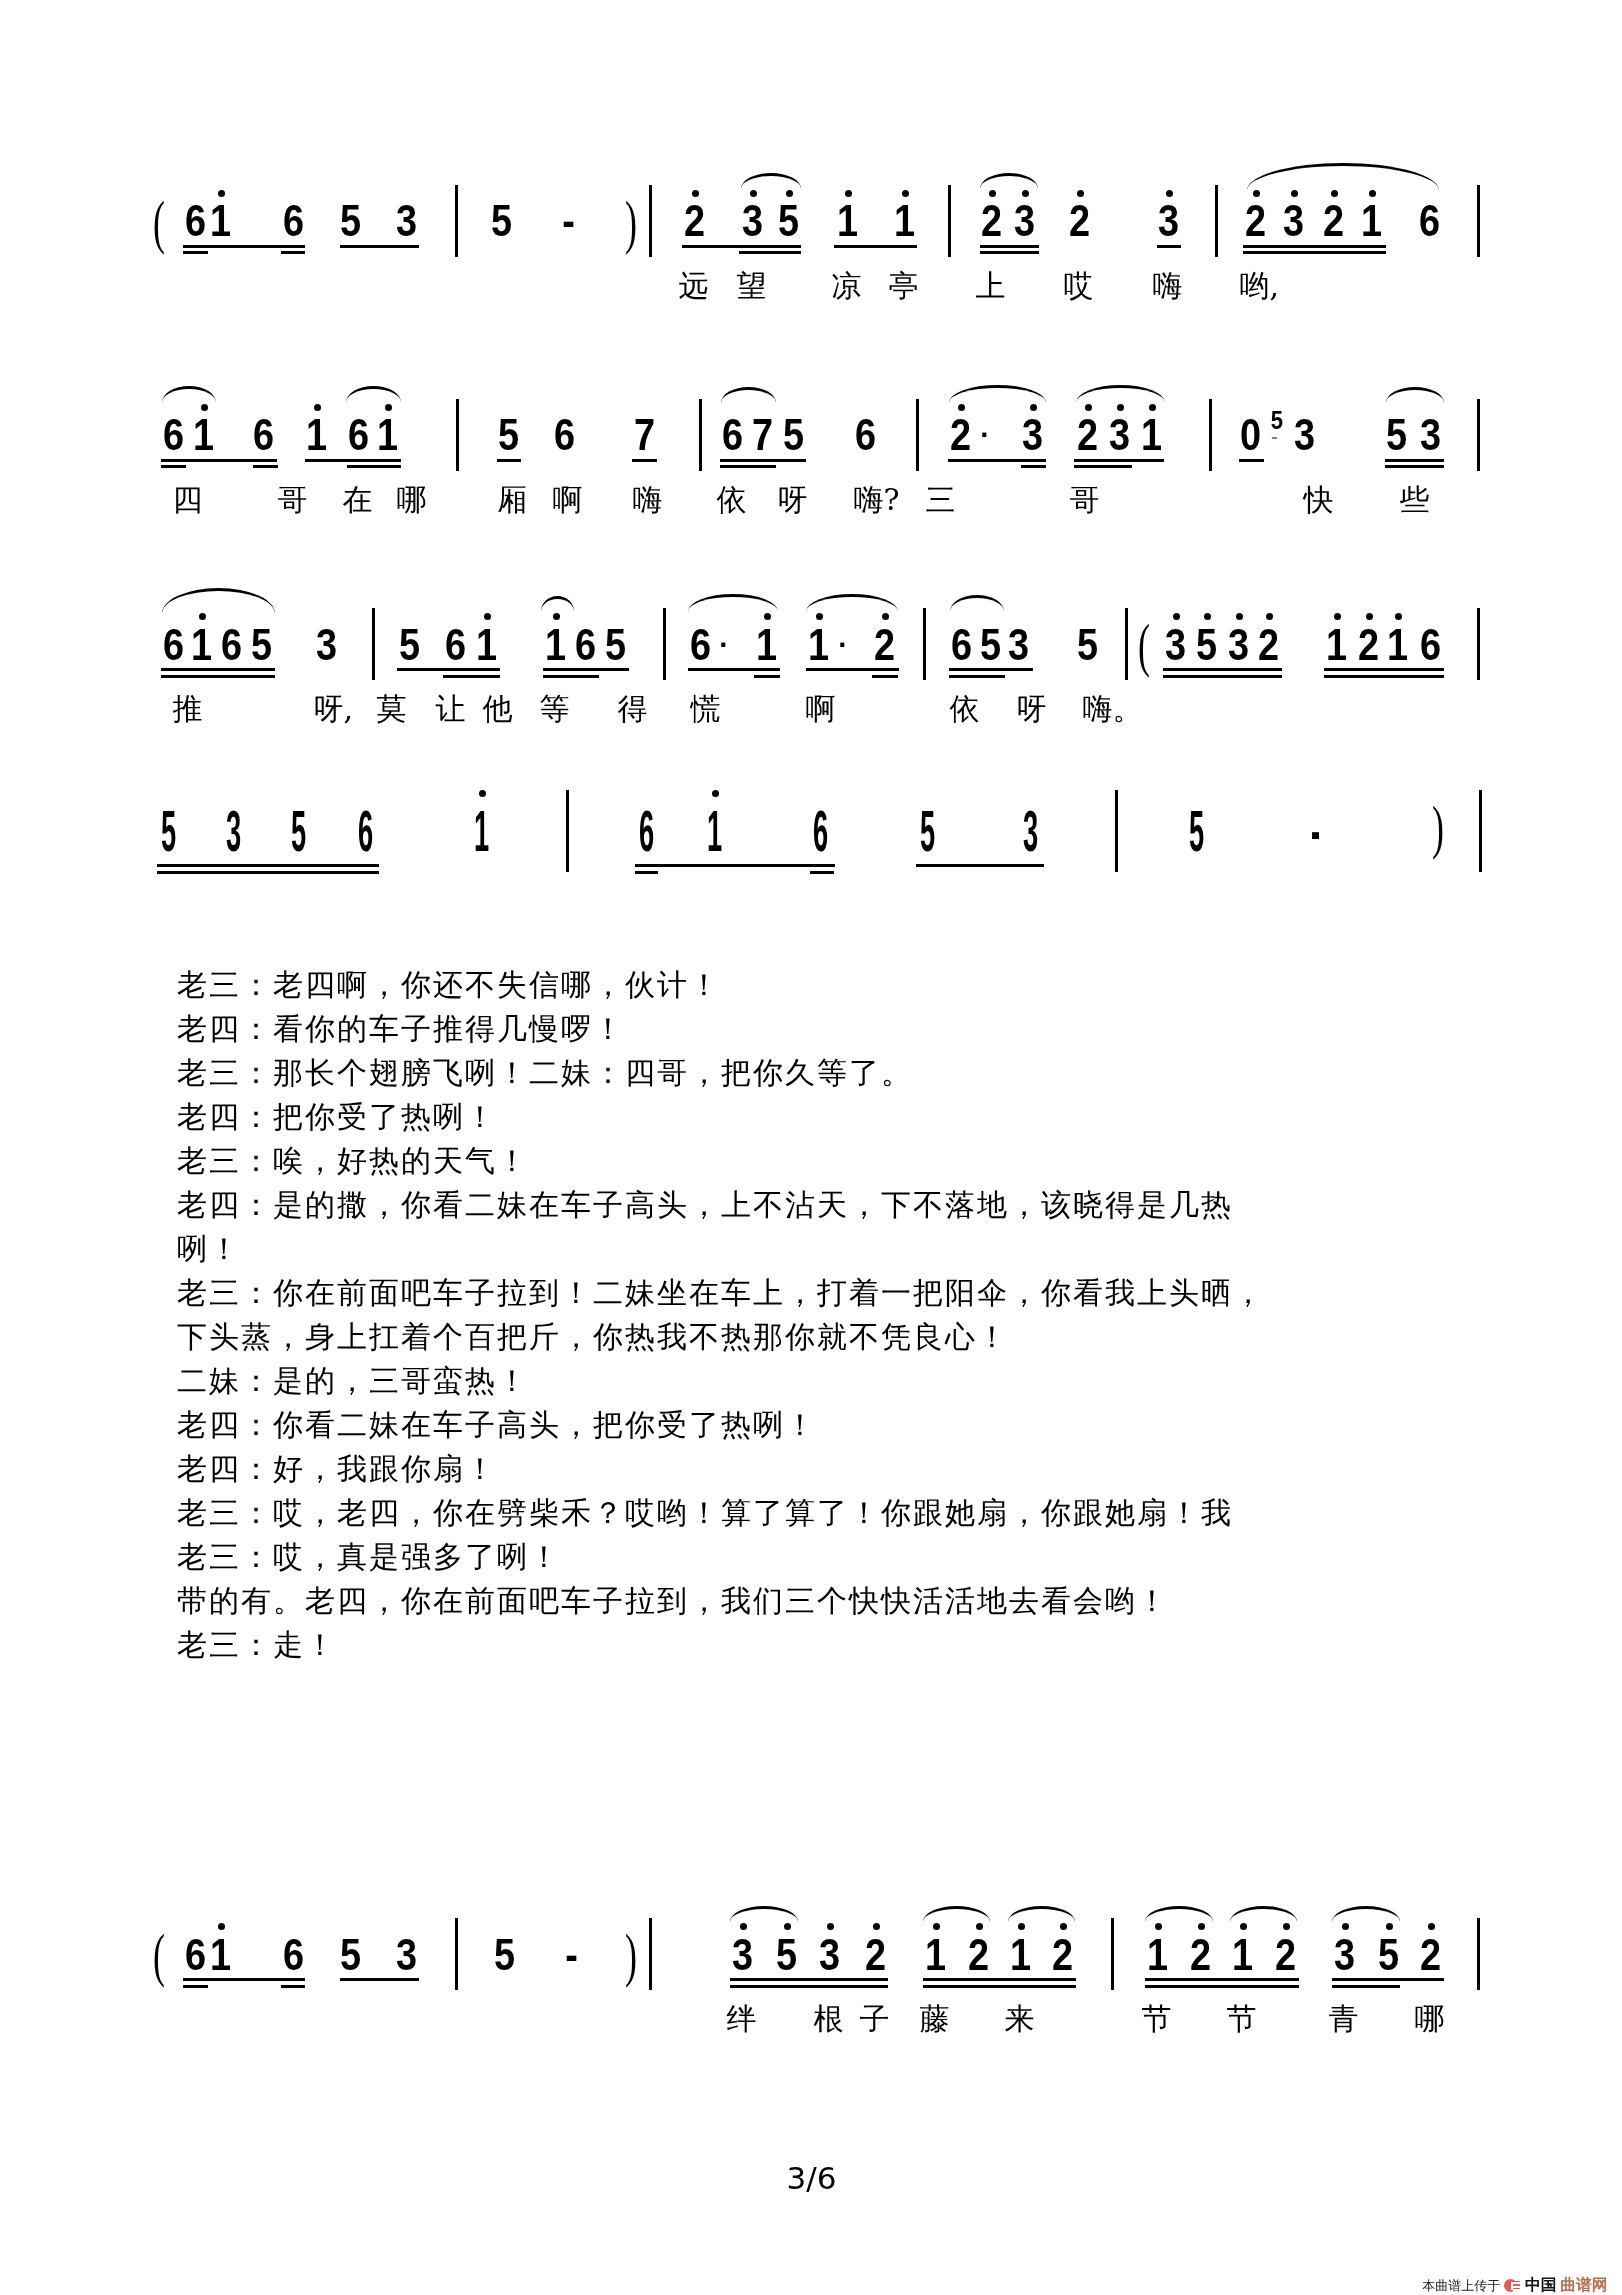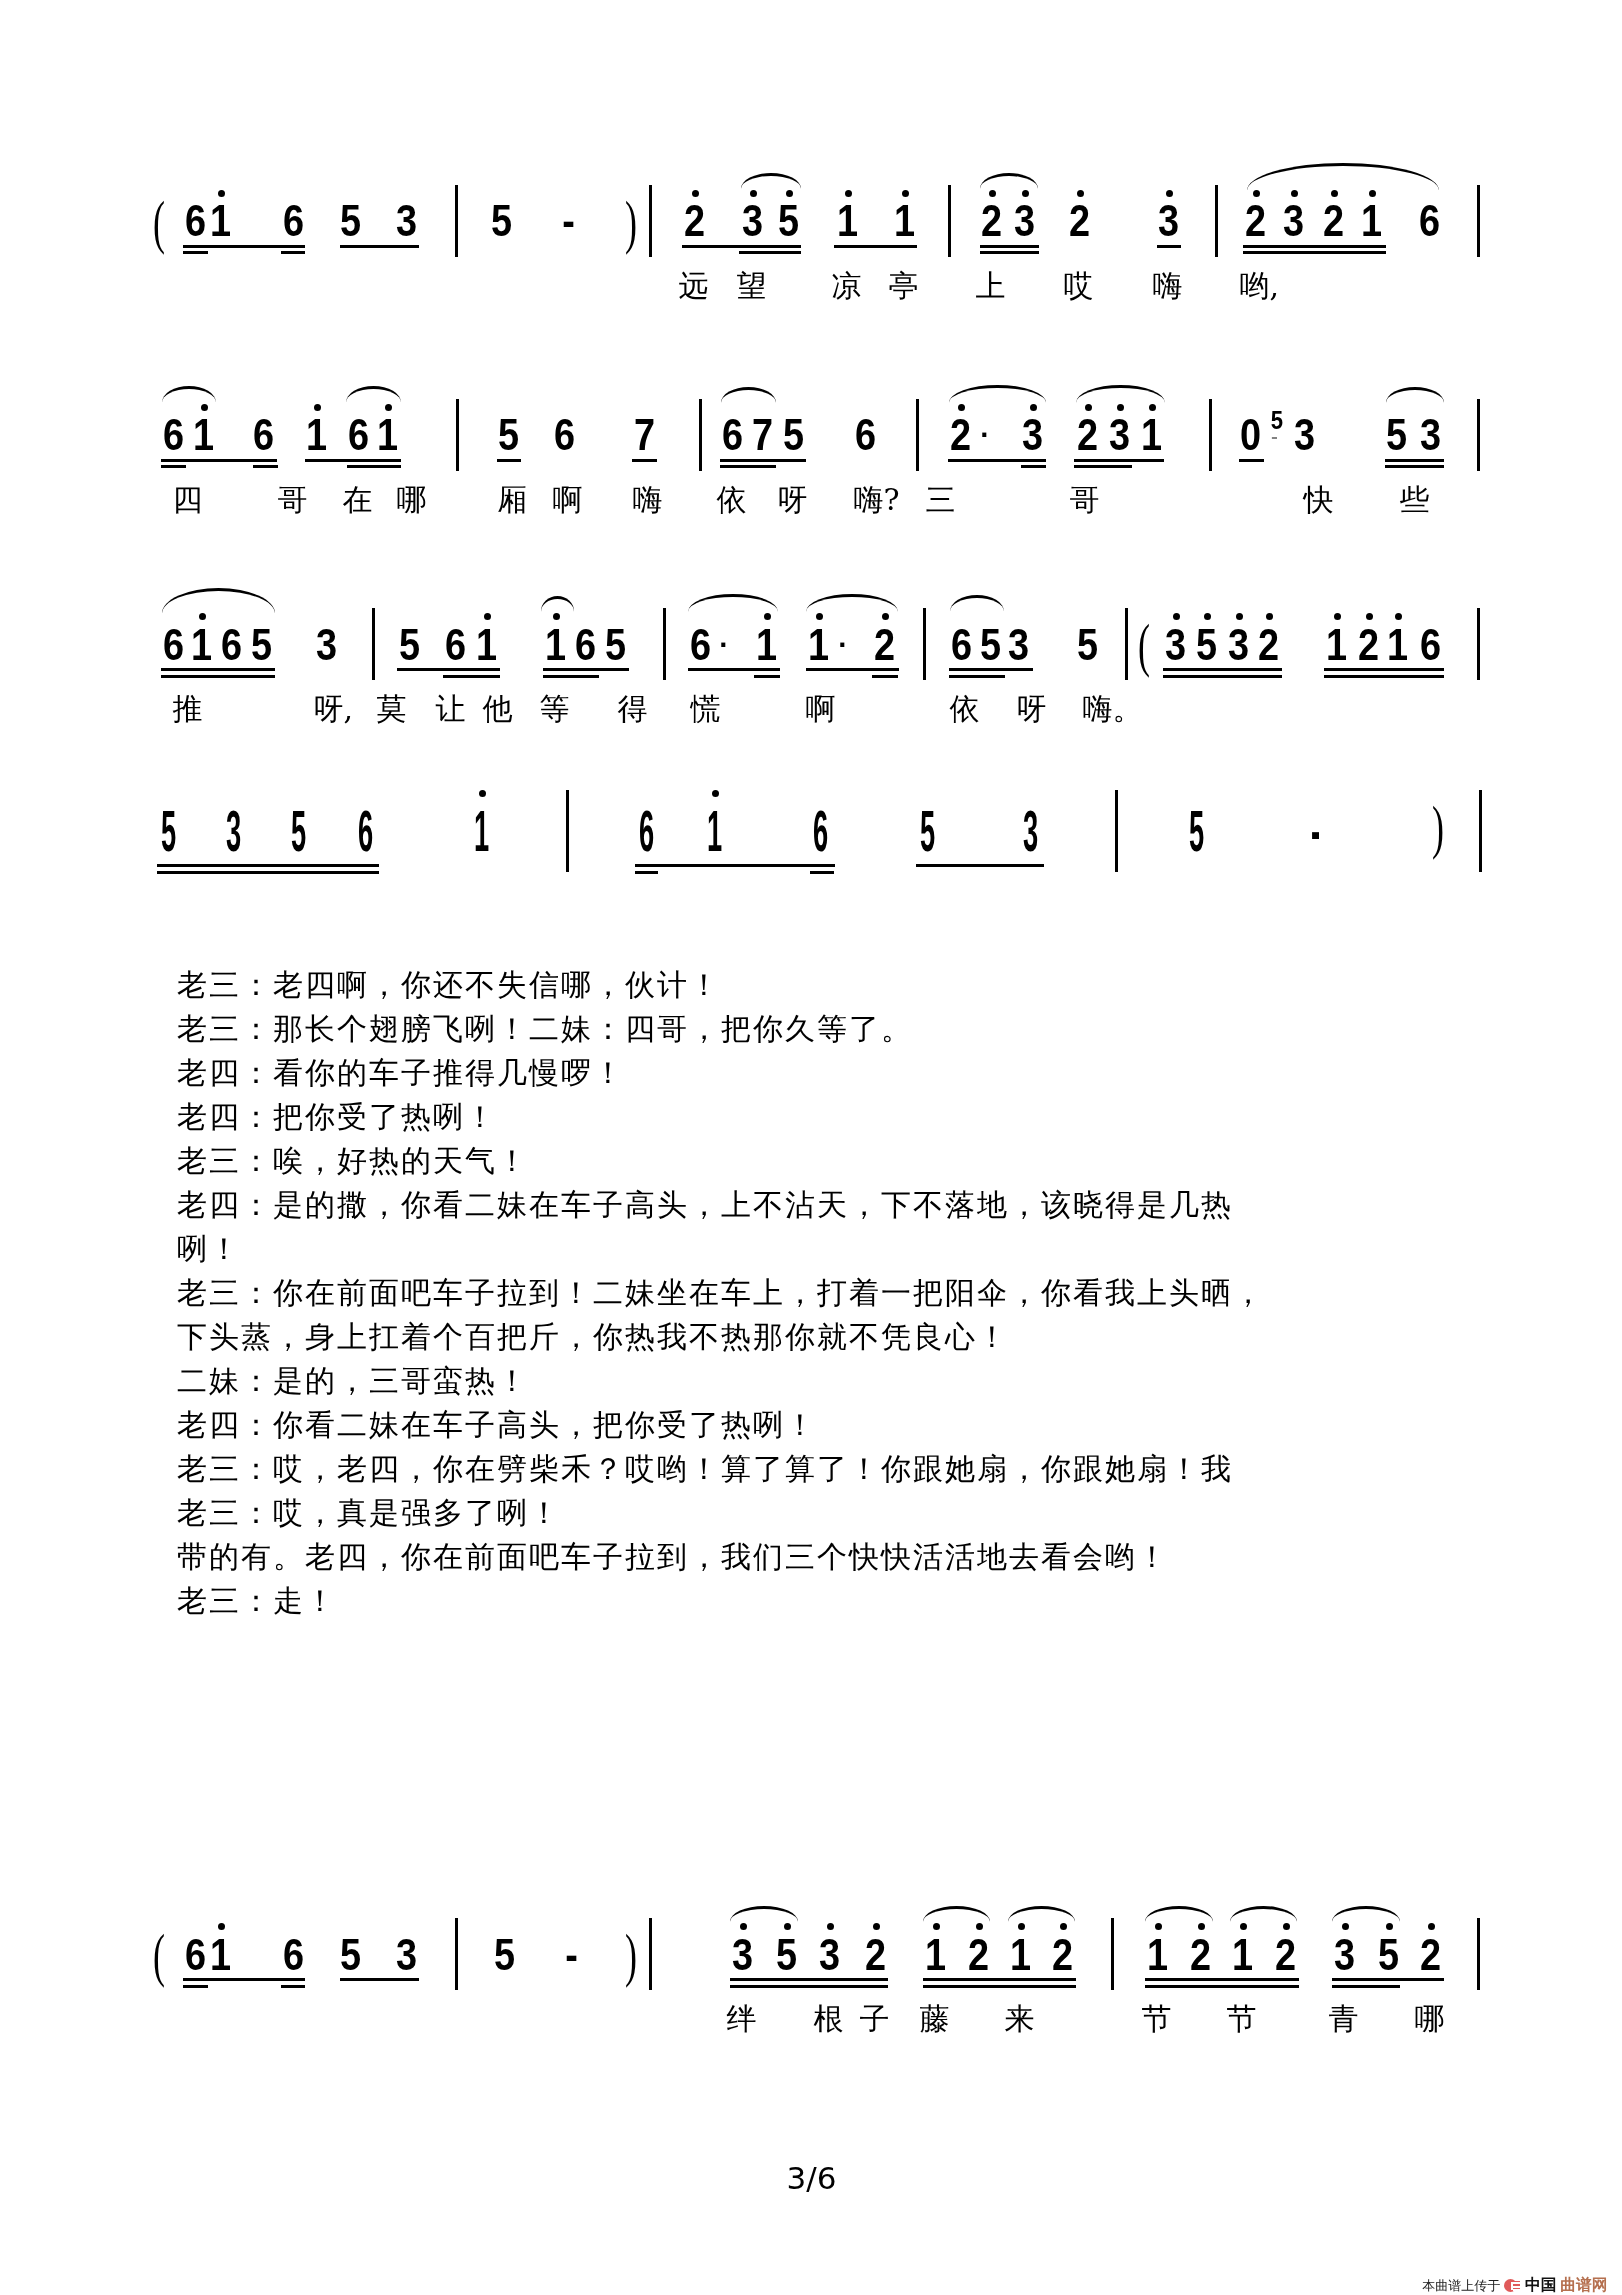--- a/index.html
+++ b/index.html
@@ -483,30 +483,31 @@
         <div class="lyric" style="left: 1021px; top: 2000px;">来</div>
         <div class="lyric" style="left: 1158px; top: 2000px;">节</div>
         <div class="lyric" style="left: 1243px; top: 2000px;">节</div>
         <div class="lyric" style="left: 1345px; top: 2000px;">青</div>
         <div class="lyric" style="left: 1431px; top: 2000px;">哪</div>
       </div>
     </div>
 
   <div id="dialogue">
     <div class="dlg-line">老三：老四啊，你还不失信哪，伙计！</div>
+    <div class="dlg-line">老四：看你的车子推得几慢啰！</div>
     <div class="dlg-line">老三：那长个翅膀飞咧！二妹：四哥，把你久等了。</div>
-    <div class="dlg-line">老四：看你的车子推得几慢啰！</div>
     <div class="dlg-line">老四：把你受了热咧！</div>
     <div class="dlg-line">老三：唉，好热的天气！</div>
     <div class="dlg-line">老四：是的撒，你看二妹在车子高头，上不沾天，下不落地，该晓得是几热</div>
     <div class="dlg-line">咧！</div>
     <div class="dlg-line">老三：你在前面吧车子拉到！二妹坐在车上，打着一把阳伞，你看我上头晒，</div>
     <div class="dlg-line">下头蒸，身上扛着个百把斤，你热我不热那你就不凭良心！</div>
     <div class="dlg-line">二妹：是的，三哥蛮热！</div>
     <div class="dlg-line">老四：你看二妹在车子高头，把你受了热咧！</div>
+    <div class="dlg-line">老四：好，我跟你扇！</div>
     <div class="dlg-line">老三：哎，老四，你在劈柴禾？哎哟！算了算了！你跟她扇，你跟她扇！我</div>
     <div class="dlg-line">老三：哎，真是强多了咧！</div>
     <div class="dlg-line">带的有。老四，你在前面吧车子拉到，我们三个快快活活地去看会哟！</div>
     <div class="dlg-line">老三：走！</div>
   </div>
 
   <div id="page-number">3/6</div>
 
   <div id="watermark">
     <span class="wm-text">本曲谱上传于</span>

